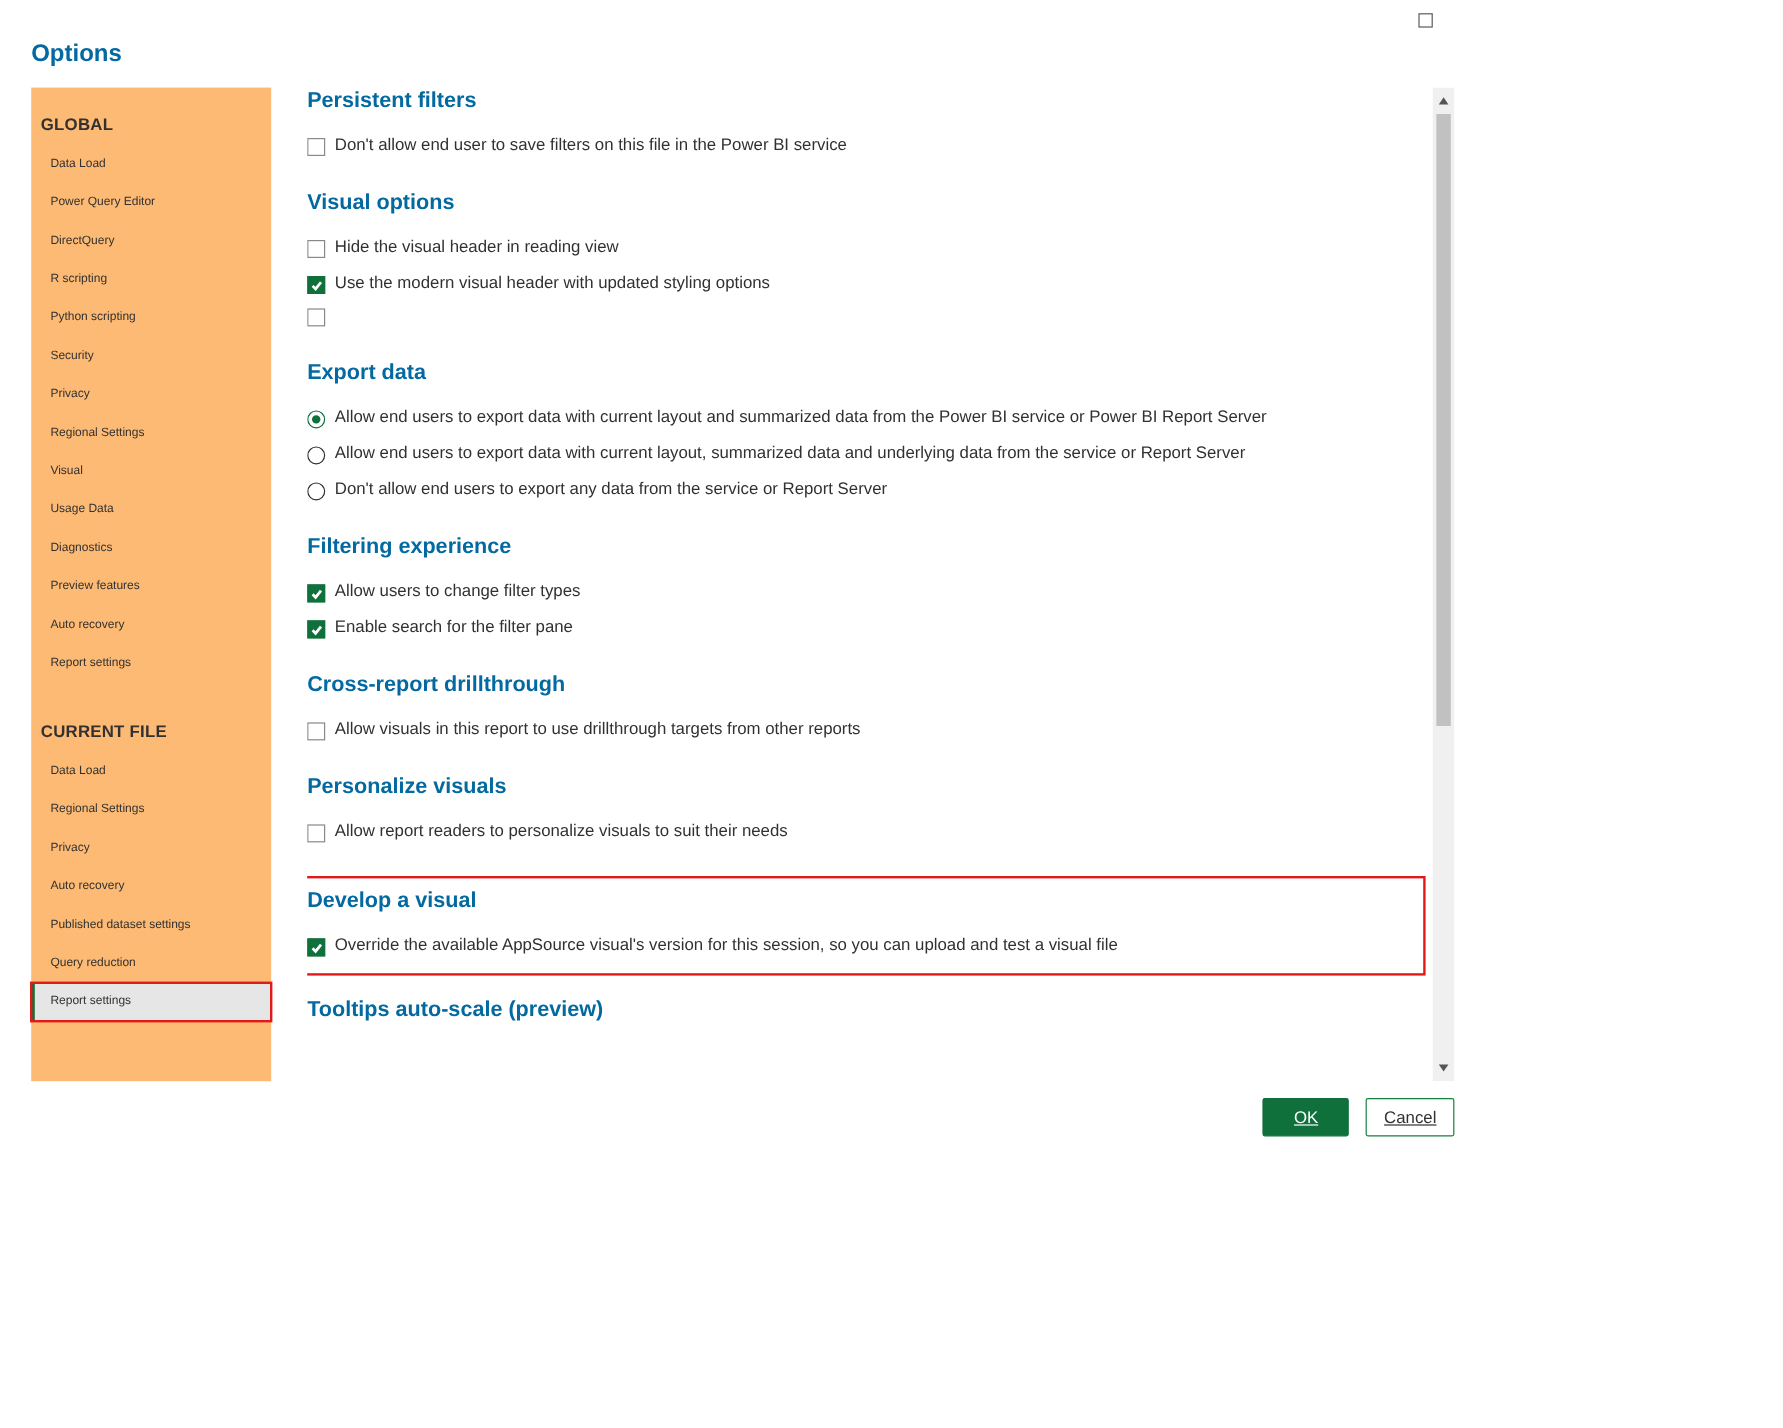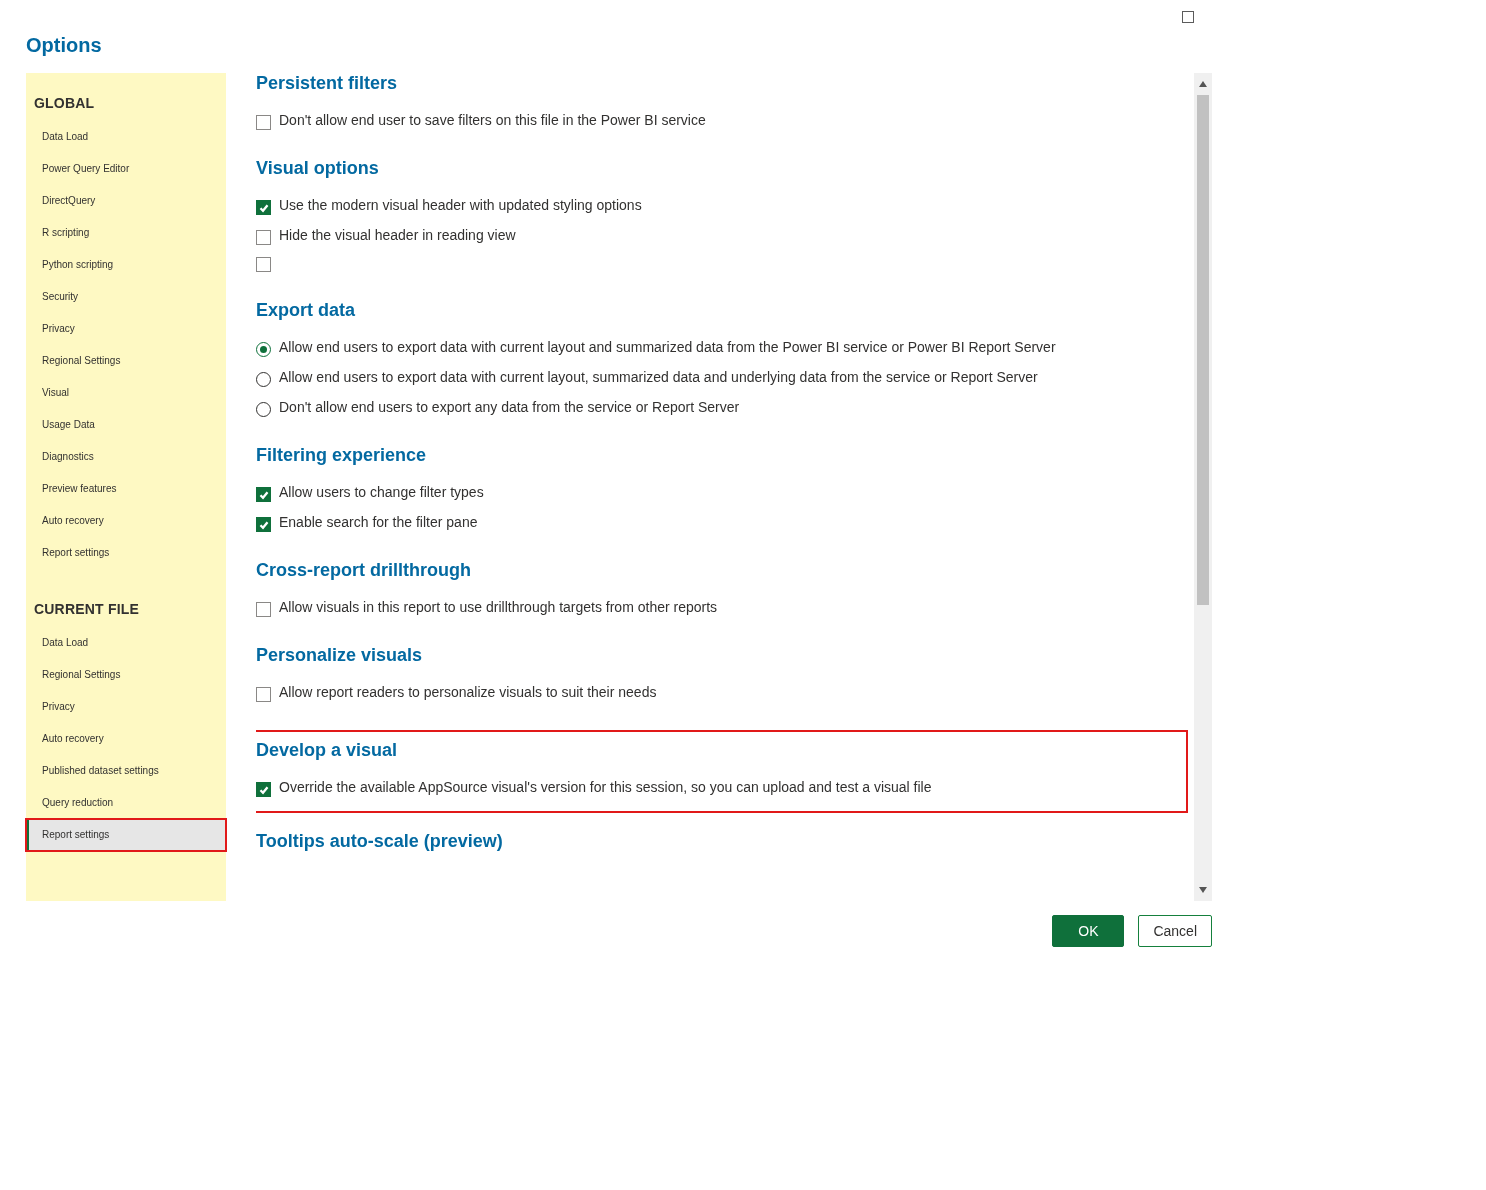--- a/index.html
+++ b/index.html
@@ -38,21 +38,21 @@
     .heading {
       font-size: 20px;
       font-weight: 700;
       color: #0369a1;
       margin-bottom: 16px;
     }
     
     .sidebar {
       width: 200px;
       min-width: 200px;
-      background: #fef9c3;
+      background: #fdba74;
       padding: 16px 0 26px 0;
       height: 828px;
     }
     .sidebar-group-label {
       font-weight: 600;
       font-size: 14px;
       color: #323130;
       padding: 6px 0 10px 8px;
       letter-spacing: 0.2px;
     }
@@ -172,20 +172,21 @@
     .btn {
       min-width: 72px;
       height: 32px;
       padding: 0 14px;
       font-size: 14px;
       display: inline-flex;
       align-items: center;
       justify-content: center;
       cursor: pointer;
       border-radius: 2px;
+      text-decoration: underline;
     }
     .btn-primary {
       background: #0f703b;
       color: #fff;
       border: 1px solid #0f703b;
     }
     .btn-secondary {
       background: #fff;
       color: #323130;
       border: 1px solid #15803d;
@@ -247,33 +248,33 @@
           <div class="section-title">Persistent filters</div>
           <div class="option-row">
             <span class="ctrl checkbox"></span>
             <span class="label">Don't allow end user to save filters on this file in the Power BI service</span>
           </div>
         </div>
 
         <div class="section">
           <div class="section-title">Visual options</div>
           <div class="option-row">
+            <span class="ctrl checkbox"></span>
+            <span class="label">Hide the visual header in reading view</span>
+          </div>
+          <div class="option-row">
             <span class="ctrl checkbox checked">
                 <svg viewBox="0 0 10 10">
                   <polyline points="1.5,5.2 4,7.8 8.5,2.2"></polyline>
                 </svg>
               </span>
             <span class="label">Use the modern visual header with updated styling options</span>
           </div>
           <div class="option-row">
             <span class="ctrl checkbox"></span>
-            <span class="label">Hide the visual header in reading view</span>
-          </div>
-          <div class="option-row">
-            <span class="ctrl checkbox"></span>
           </div>
         </div>
 
         <div class="section">
           <div class="section-title">Export data</div>
           <div class="option-row">
             <span class="ctrl radio selected"></span>
             <span class="label">Allow end users to export data with current layout and summarized data from the Power BI service or Power BI Report Server</span>
           </div>
           <div class="option-row">

